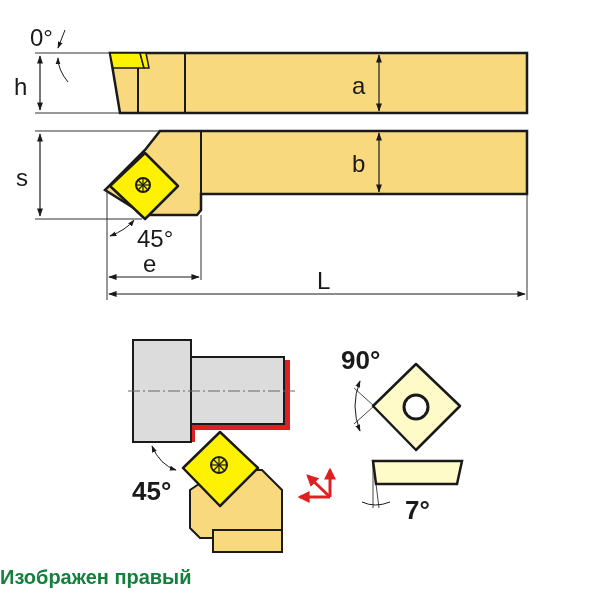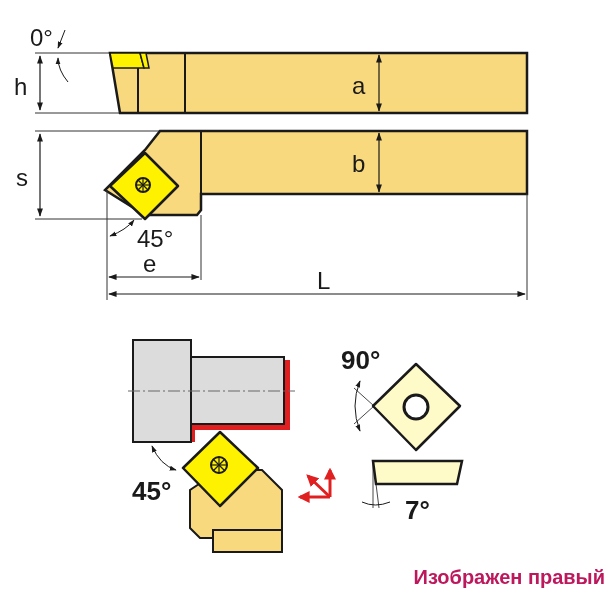--- a/index.html
+++ b/index.html
@@ -1,20 +1,20 @@
 <!DOCTYPE html>
 <html><head>
 <meta charset="utf-8">
 <style>
   html, body { margin:0; padding:0; background:#ffffff; }
   body { width:605px; height:605px; overflow:hidden; position:relative; font-family:"Liberation Sans", sans-serif; }
   svg { position:absolute; left:0; top:0; }
   .lbl { font-family:"Liberation Sans", sans-serif; fill:#1a1a1a; }
   .lbl-bold { font-family:"Liberation Sans", sans-serif; font-weight:bold; fill:#1a1a1a; }
-  .caption { position:absolute; left:0; width:605px; top:566px; text-align:right; font-family:"Liberation Sans", sans-serif; font-weight:bold; font-size:20px; color:#be185d; }
+  .caption { position:absolute; left:0; width:605px; top:566px; text-align:left; font-family:"Liberation Sans", sans-serif; font-weight:bold; font-size:20px; color:#15803d; }
 </style>
 </head>
 <body>
 
 <svg width="605" height="605" viewBox="0 0 605 605">
   <defs>
     <marker id="ah" viewBox="0 0 10 10" refX="9" refY="5" markerWidth="7" markerHeight="7" orient="auto-start-reverse">
       <path d="M0,1.5 L10,5 L0,8.5 z" fill="#1a1a1a"></path>
     </marker>
     <marker id="ahr" viewBox="0 0 10 10" refX="8" refY="5" markerWidth="4" markerHeight="4" orient="auto-start-reverse">

